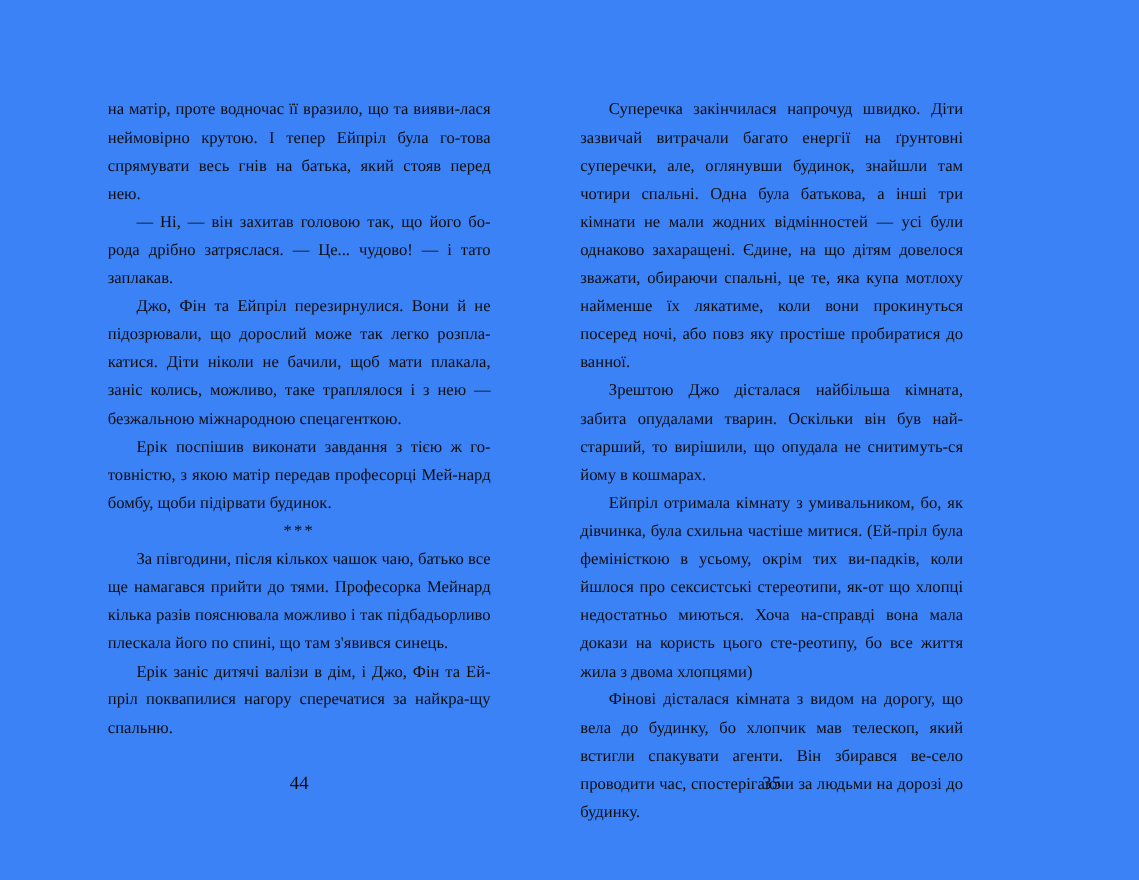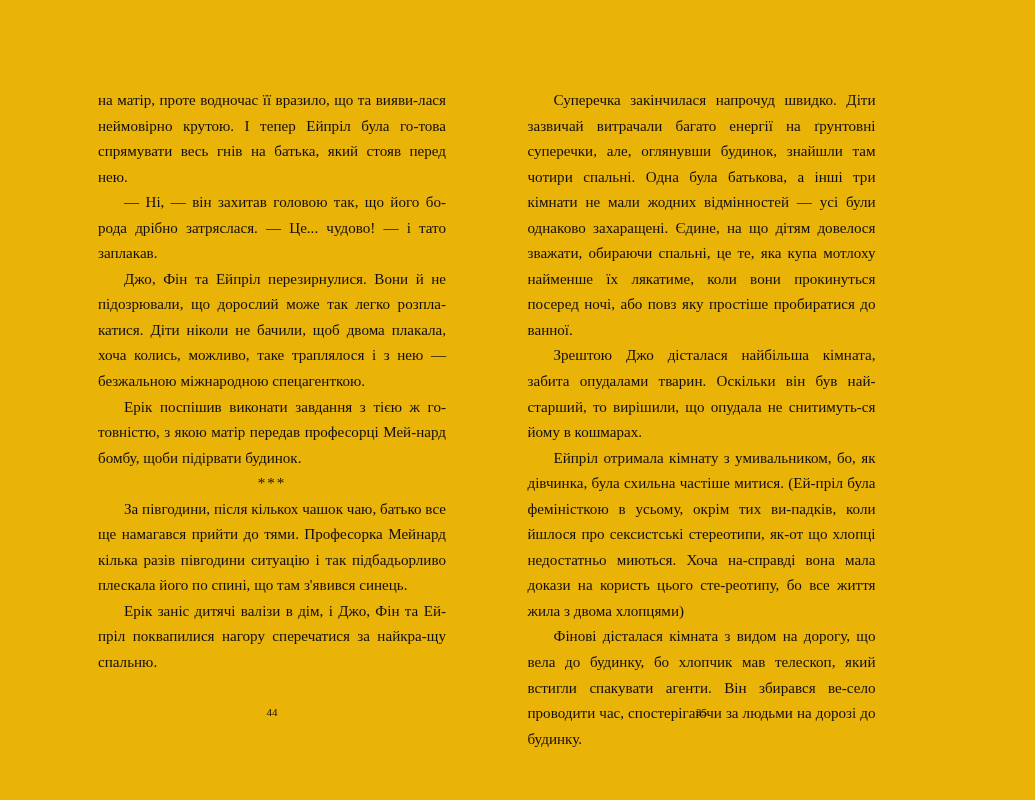--- a/index.html
+++ b/index.html
@@ -11,21 +11,21 @@
     width: 1035px;
     height: 800px;
     font-family: "Liberation Serif", "DejaVu Serif", serif;
     color: #100d0c;
     overflow: hidden;
   }
   .book-spread {
     position: relative;
     width: 1035px;
     height: 800px;
-    background: #eab308;
+    background: #3b82f6;
     box-sizing: border-box;
     display: flex;
     flex-direction: row;
     justify-content: space-between;
   }
   .page {
     position: relative;
     width: 420px;
     height: 800px;
     box-sizing: border-box;
@@ -60,40 +60,40 @@
     letter-spacing: 2px;
     font-size: 15.1px;
     line-height: 25.55px;
   }
   .folio {
     position: absolute;
     left: 0;
     width: 348px;
     top: 704px;
     text-align: center;
-    font-size: 11px;
+    font-size: 17px;
     line-height: 16px;
     color: #100d0c;
   }
   .page-left .folio { left: 0; }
   .page-right .folio { left: 0; }
 </style>
 </head>
 <body>
 
 <div class="book-spread">
 
   <div class="page page-left">
     <div class="text-block">
       <p class="para noindent">на матір, проте водночас її вразило, що та вияви-лася неймовірно крутою. І тепер Ейпріл була го-това спрямувати весь гнів на батька, який стояв перед нею.</p>
       <p class="para">— Ні, — він захитав головою так, що його бо-рода дрібно затряслася. — Це... чудово! — і тато заплакав.</p>
-      <p class="para">Джо, Фін та Ейпріл перезирнулися. Вони й не підозрювали, що дорослий може так легко розпла-катися. Діти ніколи не бачили, щоб двома плакала, хоча колись, можливо, таке траплялося і з нею — безжальною міжнародною спецагенткою.</p>
+      <p class="para">Джо, Фін та Ейпріл перезирнулися. Вони й не підозрювали, що дорослий може так легко розпла-катися. Діти ніколи не бачили, щоб мати плакала, заніс колись, можливо, таке траплялося і з нею — безжальною міжнародною спецагенткою.</p>
       <p class="para">Ерік поспішив виконати завдання з тією ж го-товністю, з якою матір передав професорці Мей-нард бомбу, щоби підірвати будинок.</p>
       <p class="divider">***</p>
-      <p class="para">За півгодини, після кількох чашок чаю, батько все ще намагався прийти до тями. Професорка Мейнард кілька разів півгодини ситуацію і так підбадьорливо плескала його по спині, що там з'явився синець.</p>
+      <p class="para">За півгодини, після кількох чашок чаю, батько все ще намагався прийти до тями. Професорка Мейнард кілька разів пояснювала можливо і так підбадьорливо плескала його по спині, що там з'явився синець.</p>
       <p class="para">Ерік заніс дитячі валізи в дім, і Джо, Фін та Ей-пріл поквапилися нагору сперечатися за найкра-щу спальню.</p>
     </div>
     <div class="folio">44</div>
   </div>
 
   <div class="page page-right">
     <div class="text-block">
       <p class="para">Суперечка закінчилася напрочуд швидко. Діти зазвичай витрачали багато енергії на ґрунтовні суперечки, але, оглянувши будинок, знайшли там чотири спальні. Одна була батькова, а інші три кімнати не мали жодних відмінностей — усі були однаково захаращені. Єдине, на що дітям довелося зважати, обираючи спальні, це те, яка купа мотлоху найменше їх лякатиме, коли вони прокинуться посеред ночі, або повз яку простіше пробиратися до ванної.</p>
       <p class="para">Зрештою Джо дісталася найбільша кімната, забита опудалами тварин. Оскільки він був най-старший, то вирішили, що опудала не снитимуть-ся йому в кошмарах.</p>
       <p class="para">Ейпріл отримала кімнату з умивальником, бо, як дівчинка, була схильна частіше митися. (Ей-пріл була феміністкою в усьому, окрім тих ви-падків, коли йшлося про сексистські стереотипи, як-от що хлопці недостатньо миються. Хоча на-справді вона мала докази на користь цього сте-реотипу, бо все життя жила з двома хлопцями)</p>

